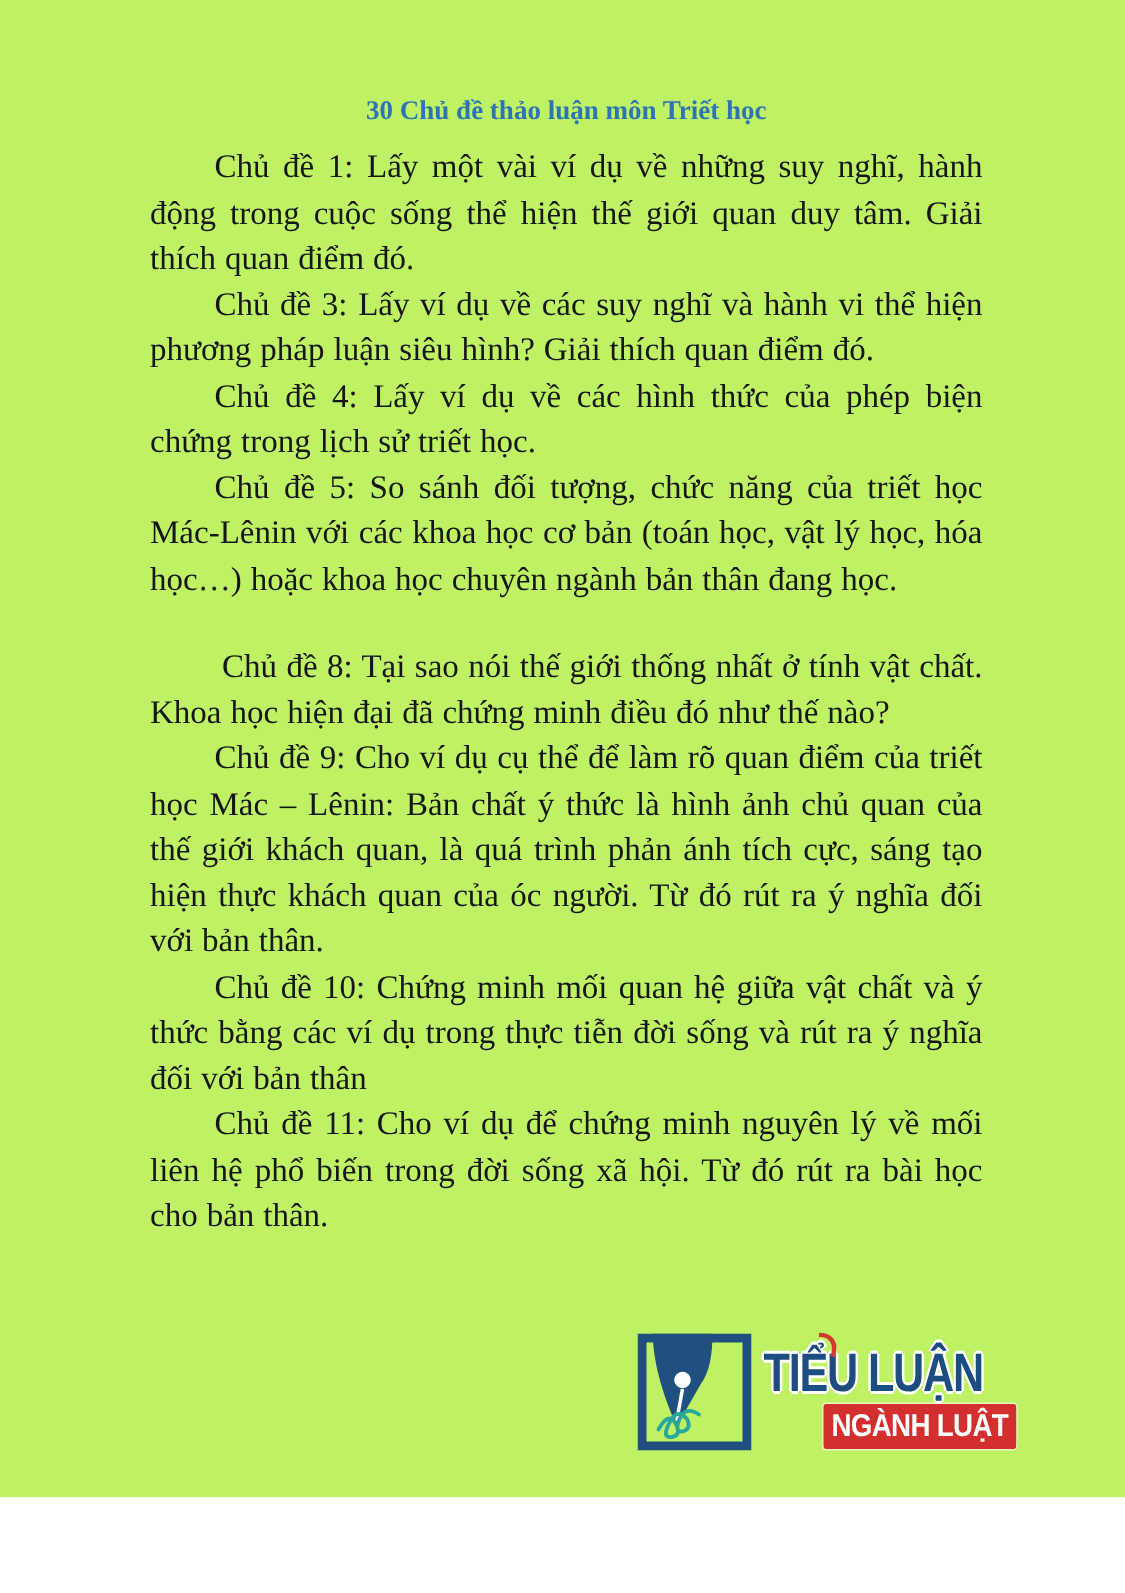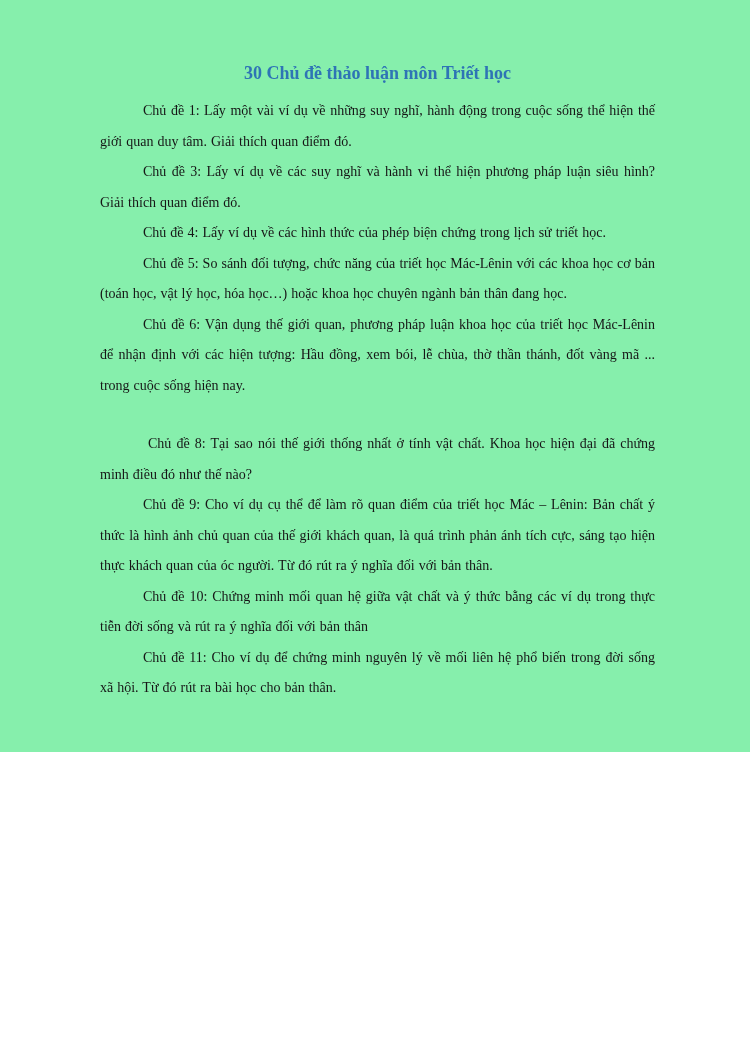--- a/index.html
+++ b/index.html
@@ -1,39 +1,39 @@
 <!DOCTYPE html>
 <html lang="vi"><head>
 <meta charset="utf-8">
 <style>
   html,body{margin:0;padding:0;background:#ffffff;}
   .page{
     position:relative;
-    width:750px;height:752px;
-    background:#86efac;
+    width:750px;height:998px;
+    background:#bef264;
     overflow:hidden;
     font-family:"Liberation Serif","DejaVu Serif",serif;
   }
   .doc{
     position:absolute;
     left:100px;top:58px;width:555px;
   }
   .doc-title{
     margin:0 0 8px 0;
     text-align:center;
     font-family:"Liberation Serif","DejaVu Serif",serif;
     font-weight:700;
     font-size:18px;line-height:30px;
     color:#2e74b5;
   }
   .body-par{
     margin:0;
     text-indent:43px;
     text-align:justify;
-    font-size:14px;
+    font-size:22px;
     line-height:30.5px;
     color:#161616;
     word-spacing:0.5px;
   }
   .body-par.indent-plus{text-indent:48px;margin-top:28px;}
 
   
   .wm-penbox{
     position:absolute;left:425px;top:889px;width:76px;height:78px;
   }
@@ -72,21 +72,20 @@
 <body>
 
 <div class="page">
 
   <div class="doc">
     <h1 class="doc-title">30 Chủ đề thảo luận môn Triết học</h1>
     <p class="body-par">Chủ đề 1: Lấy một vài ví dụ về những suy nghĩ, hành động trong cuộc sống thể hiện thế giới quan duy tâm. Giải thích quan điểm đó.</p>
     <p class="body-par">Chủ đề 3: Lấy ví dụ về các suy nghĩ và hành vi thể hiện phương pháp luận siêu hình? Giải thích quan điểm đó.</p>
     <p class="body-par">Chủ đề 4: Lấy ví dụ về các hình thức của phép biện chứng trong lịch sử triết học.</p>
     <p class="body-par">Chủ đề 5: So sánh đối tượng, chức năng của triết học Mác-Lênin với các khoa học cơ bản (toán học, vật lý học, hóa học…) hoặc khoa học chuyên ngành bản thân đang học.</p>
-    <p class="body-par">Chủ đề 6: Vận dụng thế giới quan, phương pháp luận khoa học của triết học Mác-Lênin để nhận định với các hiện tượng: Hầu đồng, xem bói, lễ chùa, thờ thần thánh, đốt vàng mã ... trong cuộc sống hiện nay.</p>
     <p class="body-par indent-plus">Chủ đề 8: Tại sao nói thế giới thống nhất ở tính vật chất. Khoa học hiện đại đã chứng minh điều đó như thế nào?</p>
     <p class="body-par">Chủ đề 9: Cho ví dụ cụ thể để làm rõ quan điểm của triết học Mác – Lênin: Bản chất ý thức là hình ảnh chủ quan của thế giới khách quan, là quá trình phản ánh tích cực, sáng tạo hiện thực khách quan của óc người. Từ đó rút ra ý nghĩa đối với bản thân.</p>
     <p class="body-par">Chủ đề 10: Chứng minh mối quan hệ giữa vật chất và ý thức bằng các ví dụ trong thực tiễn đời sống và rút ra ý nghĩa đối với bản thân</p>
     <p class="body-par">Chủ đề 11: Cho ví dụ để chứng minh nguyên lý về mối liên hệ phổ biến trong đời sống xã hội. Từ đó rút ra bài học cho bản thân.</p>
   </div>
 
   <div class="wm-penbox">
     <svg width="76" height="78" viewBox="0 0 76 78" xmlns="http://www.w3.org/2000/svg" aria-hidden="true">
       <rect x="3" y="3" width="70" height="72" fill="none" stroke="#20507f" stroke-width="6"></rect>
       <path d="M 10 0 H 50 C 50 14 48 26 42 34 L 26 62 C 18 42 11 24 10 0 Z" fill="#20507f"></path>

